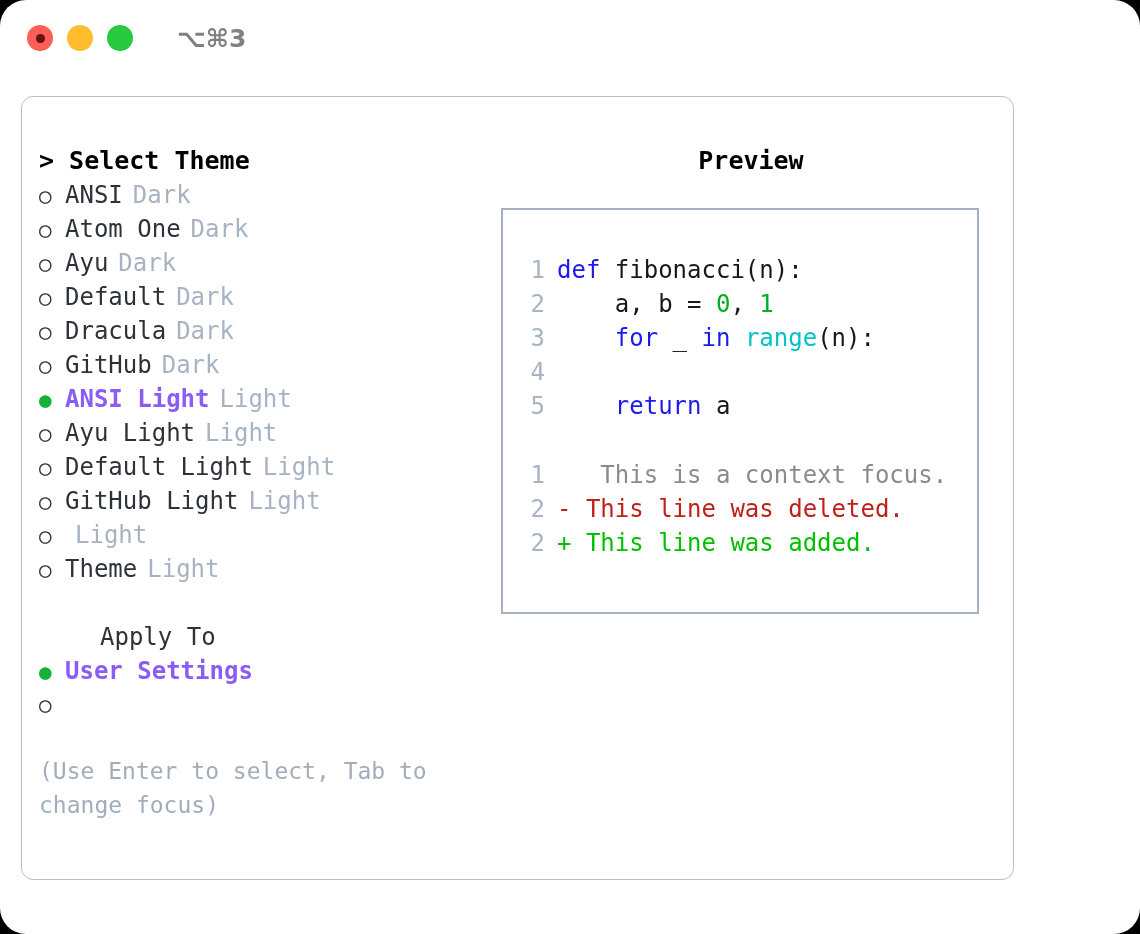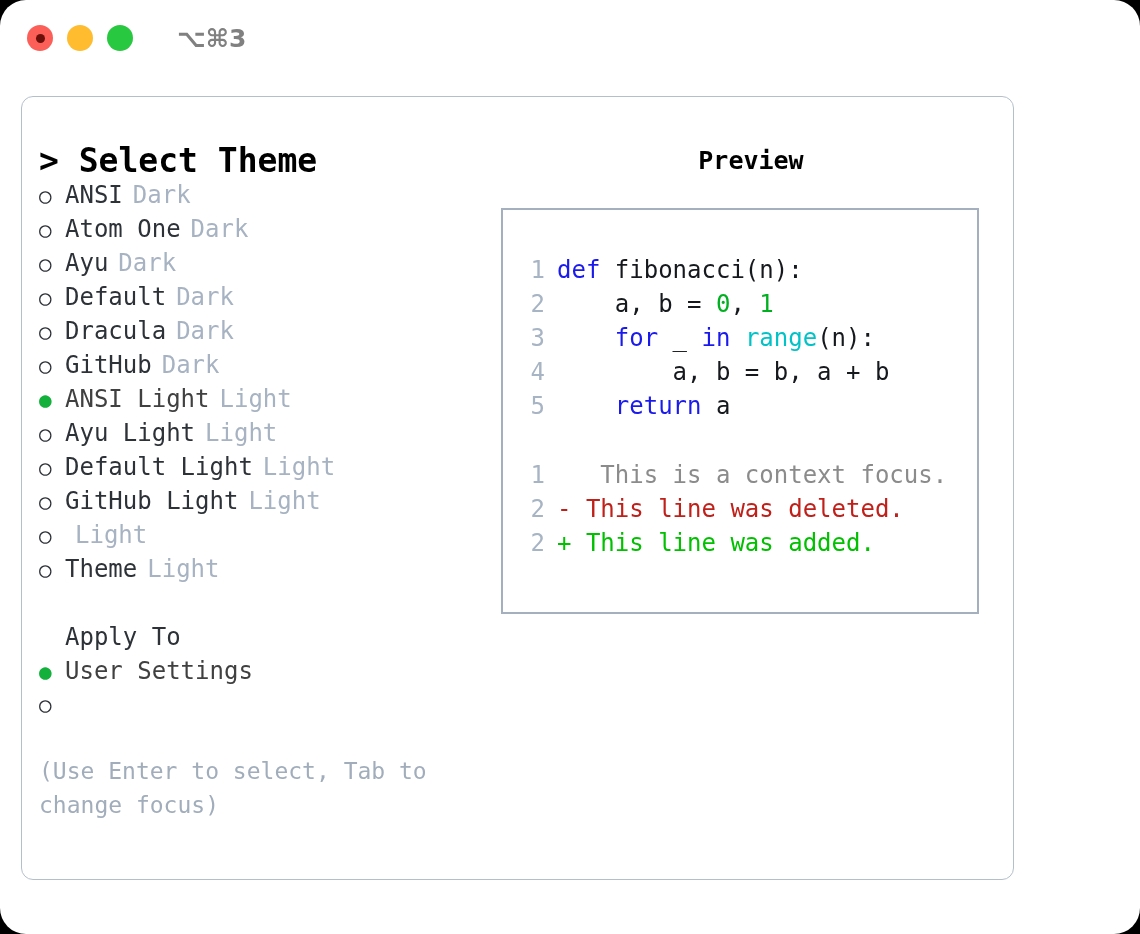--- a/index.html
+++ b/index.html
@@ -99,21 +99,21 @@
     width: 460px;
   }
   .col-right {
     position: absolute;
     left: 479px;
     top: 47px;
     width: 500px;
   }
 
   .section-title {
-    font-size: 33px;
+    font-size: 25px;
     font-weight: bold;
     color: #000000;
     line-height: 34px;
     white-space: pre;
     font-family: "DejaVu Sans Mono", "Liberation Mono", monospace;
   }
 
   .theme-list {
     margin-top: 0px;
   }
@@ -129,34 +129,35 @@
     width: 26px;
     flex: 0 0 26px;
     color: #2d3238;
     font-size: 21px;
     line-height: 34px;
   }
   .opt-marker.sel { color: #14b03c; font-size: 21px; }
   .opt-label {
     color: #2d3238;
   }
-  .opt-row.selected .opt-label { color: #404040; }
+  .opt-row.selected .opt-label { color: #8b5cf6; font-weight: bold; }
   .opt-suffix {
     color: #a7b3c2;
     margin-left: 10px;
   }
 
   .group-header {
     display: flex;
     align-items: baseline;
     height: 34px;
     line-height: 34px;
     font-size: 24px;
     white-space: pre;
     color: #2d3238;
+    gap: 35px;
   }
   .group-header .opt-marker { color: transparent; }
 
   .spacer-lg { height: 34px; }
 
   .hint {
     margin-top: 32px;
     font-size: 23px;
     line-height: 34px;
     color: #a1adbb;
@@ -273,21 +274,21 @@
 
       <div class="col-right">
 
         <div class="preview-title">Preview</div>
 
         <div class="preview-box">
           <div class="code-area" id="code-area">
               <div class="code-line"><span class="lineno">1</span><span class="code-text"><span class="tok-kw">def </span><span class="tok-plain">fibonacci(n):</span></span></div>
               <div class="code-line"><span class="lineno">2</span><span class="code-text"><span class="tok-plain">    a, b = </span><span class="tok-num">0</span><span class="tok-plain">, </span><span class="tok-num">1</span></span></div>
               <div class="code-line"><span class="lineno">3</span><span class="code-text"><span class="tok-plain">    </span><span class="tok-kw">for</span><span class="tok-plain"> _ </span><span class="tok-kw">in</span><span class="tok-plain"> </span><span class="tok-fn">range</span><span class="tok-plain">(n):</span></span></div>
-              <div class="code-line"><span class="lineno">4</span><span class="code-text"><span class="tok-plain">        a, b = b, a + b</span></span></div>
+              <div class="code-line"><span class="lineno">4</span></div>
               <div class="code-line"><span class="lineno">5</span><span class="code-text"><span class="tok-plain">    </span><span class="tok-kw">return</span><span class="tok-plain"> a</span></span></div>
             </div>
           <div class="diff-area" id="diff-area">
               <div class="code-line"><span class="lineno">1</span><span class="code-text diff-ctx"><span> </span><span>  This is a context focus.</span></span></div>
               <div class="code-line"><span class="lineno">2</span><span class="code-text diff-del"><span>-</span><span> This line was deleted.</span></span></div>
               <div class="code-line"><span class="lineno">2</span><span class="code-text diff-add"><span>+</span><span> This line was added.</span></span></div>
             </div>
         </div>
       </div>
 

